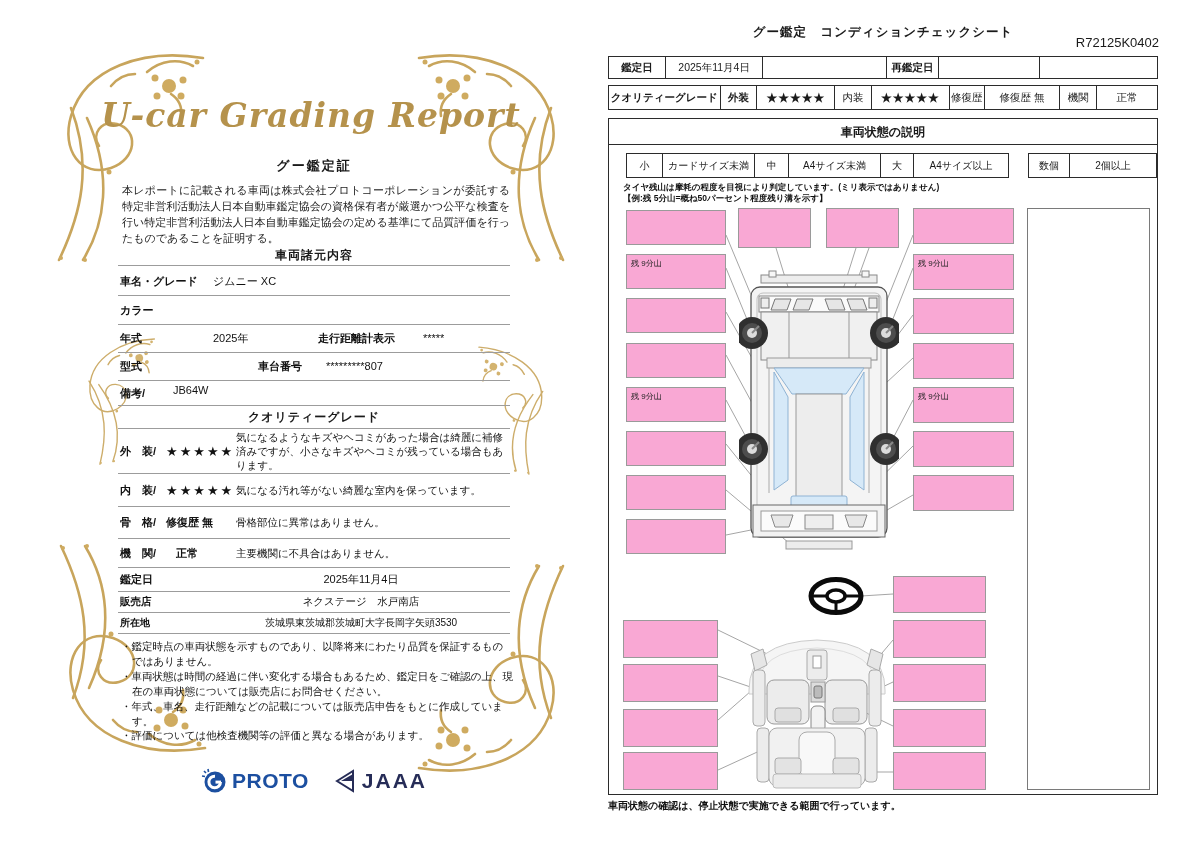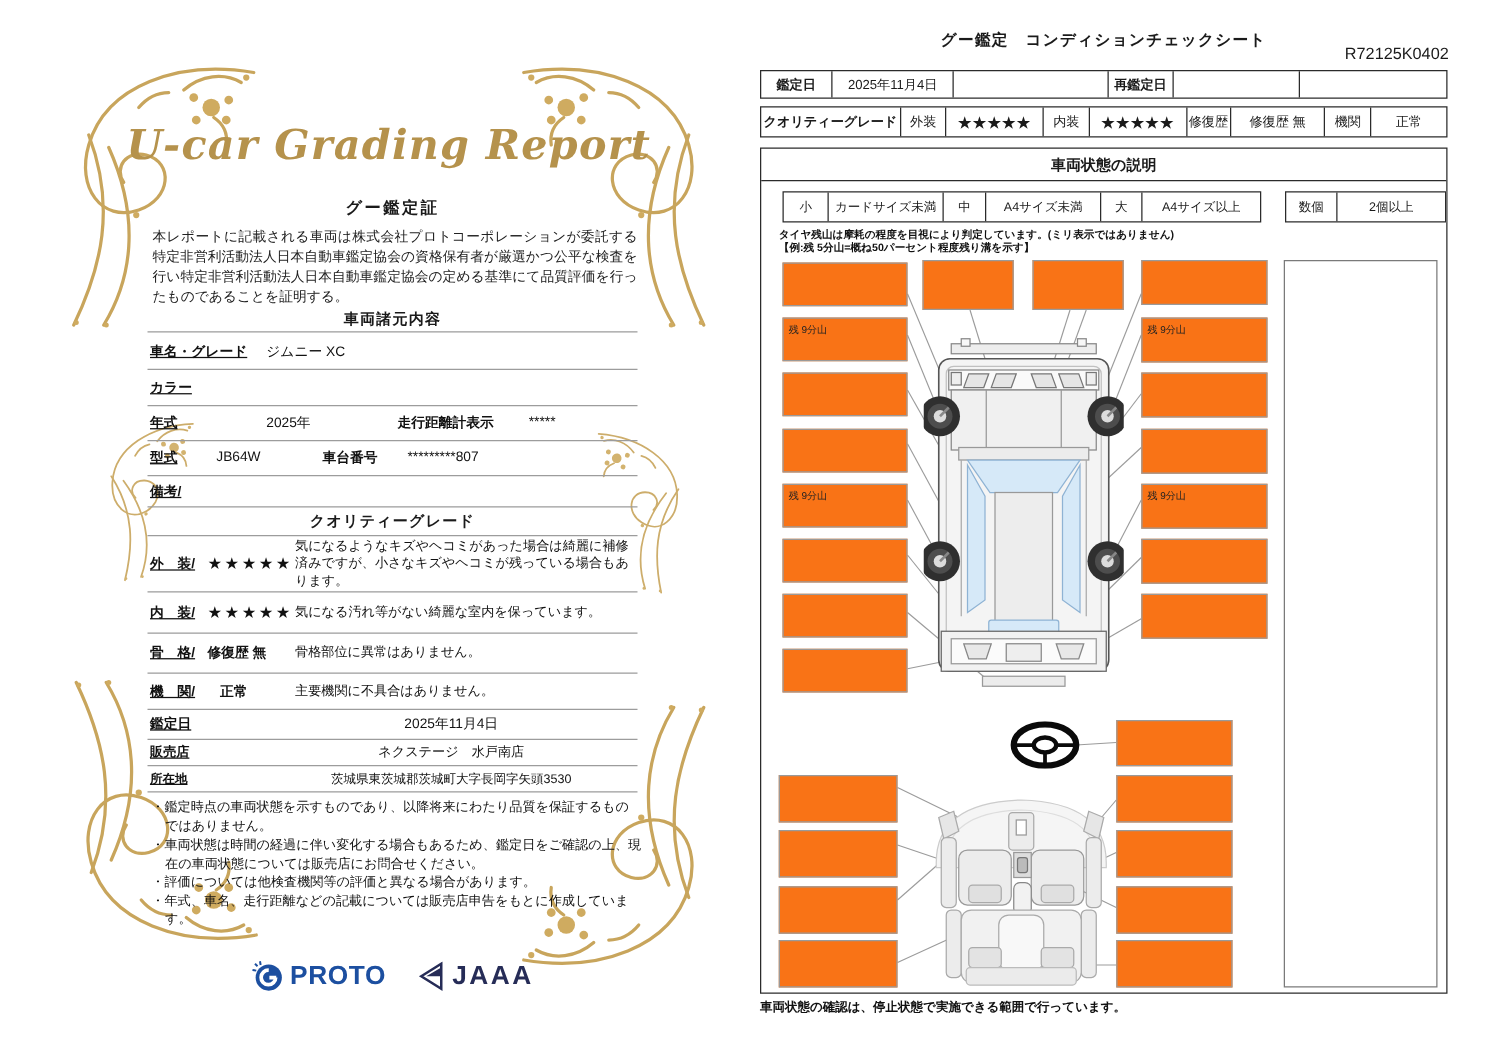--- a/index.html
+++ b/index.html
@@ -9,21 +9,21 @@
   .abs{position:absolute;}
   .ctr{text-align:center;}
   
   .lpage{position:absolute;left:55px;top:0;width:512px;height:848px;}
   .gr-title{font-family:"DejaVu Serif",serif;font-style:italic;font-weight:bold;
             font-size:33px;color:#b5924c;letter-spacing:1px;white-space:nowrap;}
   .cert{font-size:13px;font-weight:bold;letter-spacing:2px;}
   .intro{font-size:11px;line-height:1.47;text-align:justify;color:#222;}
   .sec-h{font-size:12px;font-weight:bold;letter-spacing:1px;}
   .srow{position:absolute;left:63px;width:392px;border-bottom:1px solid #9c9c9c;font-size:11px;}
-  .srow .lab{position:absolute;left:2px;top:50%;transform:translateY(-50%);font-weight:bold;color:#111;white-space:nowrap;text-decoration:underline;}
+  .srow .lab{position:absolute;left:2px;top:50%;transform:translateY(-50%);font-weight:bold;color:#111;white-space:nowrap;}
   .srow .val{position:absolute;top:50%;transform:translateY(-50%);white-space:nowrap;color:#111;}
   .stars{letter-spacing:2px;font-size:13px;}
   .desc{font-size:10.5px;line-height:1.35;color:#111;}
   .notes{font-size:10.5px;line-height:1.42;color:#111;}
   .notes li{list-style:none;text-indent:-11px;padding-left:11px;margin:0;}
   .notes ul{margin:2px 0 0 0;padding:0 0 0 8px;}
   .logo-txt-proto{font-size:21px;font-weight:900;color:#1c4fa0;letter-spacing:.5px;}
   .logo-txt-jaaa{font-size:21px;font-weight:800;color:#262c57;letter-spacing:2px;}
   .flourish{stroke:#c8a55c;fill:none;stroke-width:2.6;stroke-linecap:round;}
   .fl-dot{fill:#cfab60;stroke:none;}
@@ -37,21 +37,21 @@
   .t>div:last-child{border-right:none;}
   .mainbox{position:absolute;left:3px;top:118px;width:550px;height:677px;border:1.5px solid #2b2b2b;
            background:#fff;box-sizing:border-box;}
   .mb-h{position:absolute;left:0;top:0;width:100%;height:26px;line-height:26px;text-align:center;
         font-weight:bold;font-size:12px;border-bottom:1px solid #2b2b2b;box-sizing:border-box;}
   .leg{position:absolute;display:flex;border:1px solid #2b2b2b;height:25px;box-sizing:border-box;background:#fff;}
   .leg>div{border-right:1px solid #2b2b2b;display:flex;align-items:center;justify-content:center;
            font-size:10px;box-sizing:border-box;white-space:nowrap;}
   .leg>div:last-child{border-right:none;}
   .tirenote{position:absolute;font-size:8.5px;color:#111;white-space:nowrap;font-weight:bold;}
-  .cb{position:absolute;background:#f97316;border:1px solid #9a9a9a;box-sizing:border-box;}
+  .cb{position:absolute;background:#f9a8d4;border:1px solid #9a9a9a;box-sizing:border-box;}
   .cb .tl{position:absolute;left:4px;top:3px;font-size:8px;color:#222;}
   .tallbox{position:absolute;border:1.5px solid #7a7a7a;background:#fff;box-sizing:border-box;}
   .rfoot{font-size:10px;font-weight:bold;color:#111;}
   .leader{position:absolute;left:0;top:0;width:550px;height:677px;}
   .leader line{stroke:#9b9b9b;stroke-width:0.9;}
 </style>
 </head>
 <body>
 
 <div class="canvas">
@@ -123,21 +123,21 @@
       <span class="lab">カラー</span>
     </div>
     <div class="srow" style="top:324px;height:28px;">
       <span class="lab">年式</span>
       <span class="val" style="left:95px;">2025年</span>
       <span class="val" style="left:200px;font-weight:bold;">走行距離計表示</span>
       <span class="val" style="left:305px;">*****</span>
     </div>
     <div class="srow" style="top:352px;height:28px;">
       <span class="lab">型式</span>
-      <span class="val" style="left:55px;">JB64W</span>
+      <span class="val" style="left:55px;margin-top:24px;">JB64W</span>
       <span class="val" style="left:140px;font-weight:bold;">車台番号</span>
       <span class="val" style="left:208px;">*********807</span>
     </div>
     <div class="srow" style="top:380px;height:25px;">
       <span class="lab">備考/</span>
     </div>
 
     <div class="abs ctr sec-h" style="left:63px;top:409px;width:392px;">クオリティーグレード</div>
     <div class="abs" style="left:63px;top:428px;width:392px;border-top:1px solid #9c9c9c;"></div>
 
@@ -172,22 +172,22 @@
     </div>
     <div class="srow" style="top:612px;height:21px;font-size:10px;">
       <span class="lab">所在地</span>
       <span class="val ctr" style="left:95px;width:296px;">茨城県東茨城郡茨城町大字長岡字矢頭3530</span>
     </div>
 
     <div class="abs notes" style="left:58px;top:637px;width:400px;">
       <ul>
         <li>・鑑定時点の車両状態を示すものであり、以降将来にわたり品質を保証するものではありません。</li>
         <li>・車両状態は時間の経過に伴い変化する場合もあるため、鑑定日をご確認の上、現在の車両状態については販売店にお問合せください。</li>
+        <li>・年式、車名、走行距離などの記載については販売店申告をもとに作成しています。</li>
         <li>・評価については他検査機関等の評価と異なる場合があります。</li>
-        <li>・年式、車名、走行距離などの記載については販売店申告をもとに作成しています。</li>
       </ul>
     </div>
 
     <div class="abs" style="left:63px;top:768px;width:392px;display:flex;justify-content:center;align-items:center;gap:26px;">
       <div style="display:flex;align-items:center;gap:5px;">
         <svg width="26" height="26" viewBox="0 0 26 26">
           <line x1="3" y1="3" x2="5" y2="5" stroke="#1c4fa0" stroke-width="1.6"></line>
           <line x1="7" y1="1" x2="7.5" y2="4" stroke="#1c4fa0" stroke-width="1.6"></line>
           <line x1="1" y1="8" x2="4" y2="8.5" stroke="#1c4fa0" stroke-width="1.6"></line>
           <circle cx="14" cy="14" r="10.5" fill="#1c4fa0"></circle>
@@ -215,21 +215,21 @@
       <div style="width:57px;font-weight:bold;">鑑定日</div>
       <div style="width:98px;">2025年11月4日</div>
       <div style="width:124px;"></div>
       <div style="width:52px;font-weight:bold;">再鑑定日</div>
       <div style="width:102px;"></div>
       <div style="width:117px;"></div>
     </div>
 
     <div class="t" style="left:3px;top:85px;width:550px;height:25px;">
       <div style="width:112px;font-weight:bold;">クオリティーグレード</div>
-      <div style="width:37px;">外装</div>
+      <div style="width:37px;font-weight:bold;">外装</div>
       <div style="width:78px;font-weight:bold;font-size:12px;letter-spacing:1px;">★★★★★</div>
       <div style="width:37px;">内装</div>
       <div style="width:78px;font-weight:bold;font-size:12px;letter-spacing:1px;">★★★★★</div>
       <div style="width:35px;">修復歴</div>
       <div style="width:76px;">修復歴 無</div>
       <div style="width:37px;">機関</div>
       <div style="width:60px;">正常</div>
     </div>
 
     <div class="mainbox">

